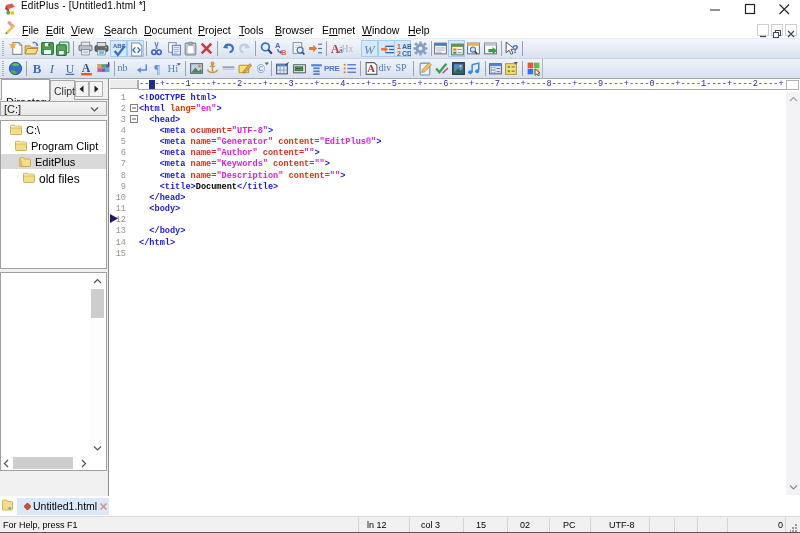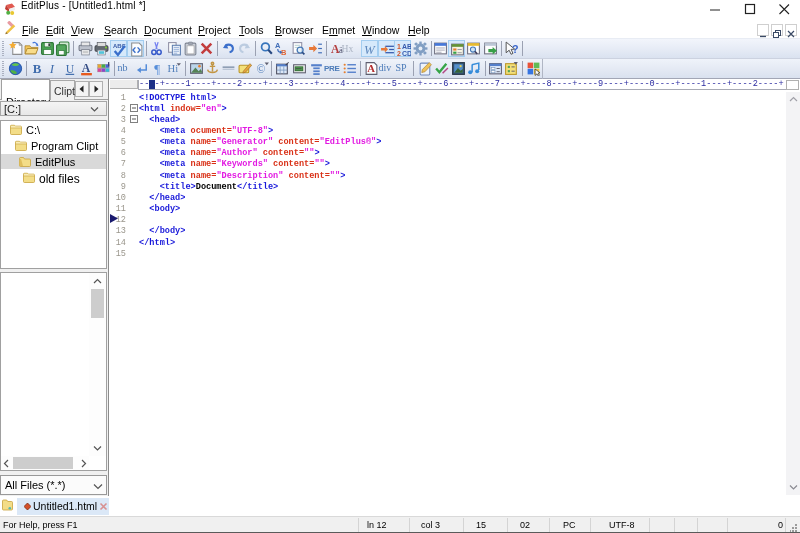--- a/index.html
+++ b/index.html
@@ -619,26 +619,20 @@
       <svg style="position:absolute;left:2px;top:3px" width="7" height="9">
           <path d="M5 1 L1.5 4.5 L5 8" fill="none" stroke="#555" stroke-width="1.2"></path>
         </svg>
       <div style="position:absolute;left:12px;top:1px;width:60px;height:12px;background:#cdcdcd"></div>
       <svg style="position:absolute;left:79px;top:3px" width="7" height="9">
           <path d="M2 1 L5.5 4.5 L2 8" fill="none" stroke="#555" stroke-width="1.2"></path>
         </svg>
     </div>
   </div>
 
-  <div style="position:absolute;left:0;top:396px;width:107px;height:20px;background:#fbfbfb;border:1px solid #999">
-    <div style="position:absolute;left:4px;top:3px;font-size:11px;color:#000">All Files (*.*)</div>
-    <svg style="position:absolute;left:92px;top:7px" width="10" height="7">
-        <path d="M1 1.5 L5 5.5 L9 1.5" fill="none" stroke="#555" stroke-width="1.2"></path>
-      </svg>
-  </div>
 </div>
 <div class="abs" style="left:108px;top:79px;width:1px;height:417px;background:#8c8c8c"></div>
 
 <div class="abs" id="editor">
 
   <div style="position:absolute;left:0;top:1px;width:28px;height:9px;background:#ececec;border-right:1px solid #b0b0b0;border-bottom:1px solid #b0b0b0"></div>
 
   <div class="mono" style="position:absolute;left:29px;top:-1px;width:660px;height:12px;overflow:hidden;font-size:8.6px;line-height:12px;color:#2a2aa0;white-space:pre">--&nbsp;-+----1----+----2----+----3----+----4----+----5----+----6----+----7----+----8----+----9----+----0----+----1----+----2----+</div>
   <div style="position:absolute;left:38.6px;top:1px;width:6.6px;height:9px;background:#1c2f86"></div>
   <div style="position:absolute;left:29px;top:10px;width:647px;height:1px;background:#a8aab4"></div>
@@ -653,21 +647,21 @@
   <svg style="position:absolute;left:20px;top:36.2px;z-index:3" width="9" height="9">
       <rect x="0.5" y="0.5" width="7" height="7" fill="#fdfdfd" stroke="#808080"></rect>
       <line x1="2" y1="4" x2="6" y2="4" stroke="#555" stroke-width="1"></line>
     </svg>
 
   <svg style="position:absolute;left:0px;top:135px" width="8" height="9">
       <polygon points="0,0 8,4.5 0,9" fill="#1a1a6e"></polygon>
     </svg>
 
   <div class="mono" id="code" style="position:absolute;left:29px;top:13.5px;font-size:8.6px;font-weight:bold;line-height:11.16px;white-space:pre"><span class="b">&lt;!DOCTYPE html&gt;</span>
-<span class="b">&lt;html </span><span class="r">indow=</span><span class="m">"en"</span><span class="b">&gt;</span>
+<span class="b">&lt;html </span><span class="r">lang=</span><span class="m">"en"</span><span class="b">&gt;</span>
 <span class="b">  &lt;head&gt;</span>
 <span class="b">    &lt;meta </span><span class="r">ocument=</span><span class="m">"UTF-8"</span><span class="b">&gt;</span>
 <span class="b">    &lt;meta </span><span class="r">name=</span><span class="m">"Generator"</span><span class="r"> content=</span><span class="m">"EditPlus®"</span><span class="b">&gt;</span>
 <span class="b">    &lt;meta </span><span class="r">name=</span><span class="m">"Author"</span><span class="r"> content=</span><span class="m">""</span><span class="b">&gt;</span>
 <span class="b">    &lt;meta </span><span class="r">name=</span><span class="m">"Keywords"</span><span class="r"> content=</span><span class="m">""</span><span class="b">&gt;</span>
 <span class="b">    &lt;meta </span><span class="r">name=</span><span class="m">"Description"</span><span class="r"> content=</span><span class="m">""</span><span class="b">&gt;</span>
 <span class="b">    &lt;title&gt;</span><span class="k">Document</span><span class="b">&lt;/title&gt;</span>
 <span class="b">  &lt;/head&gt;</span>
 <span class="b">  &lt;body&gt;</span>
 

